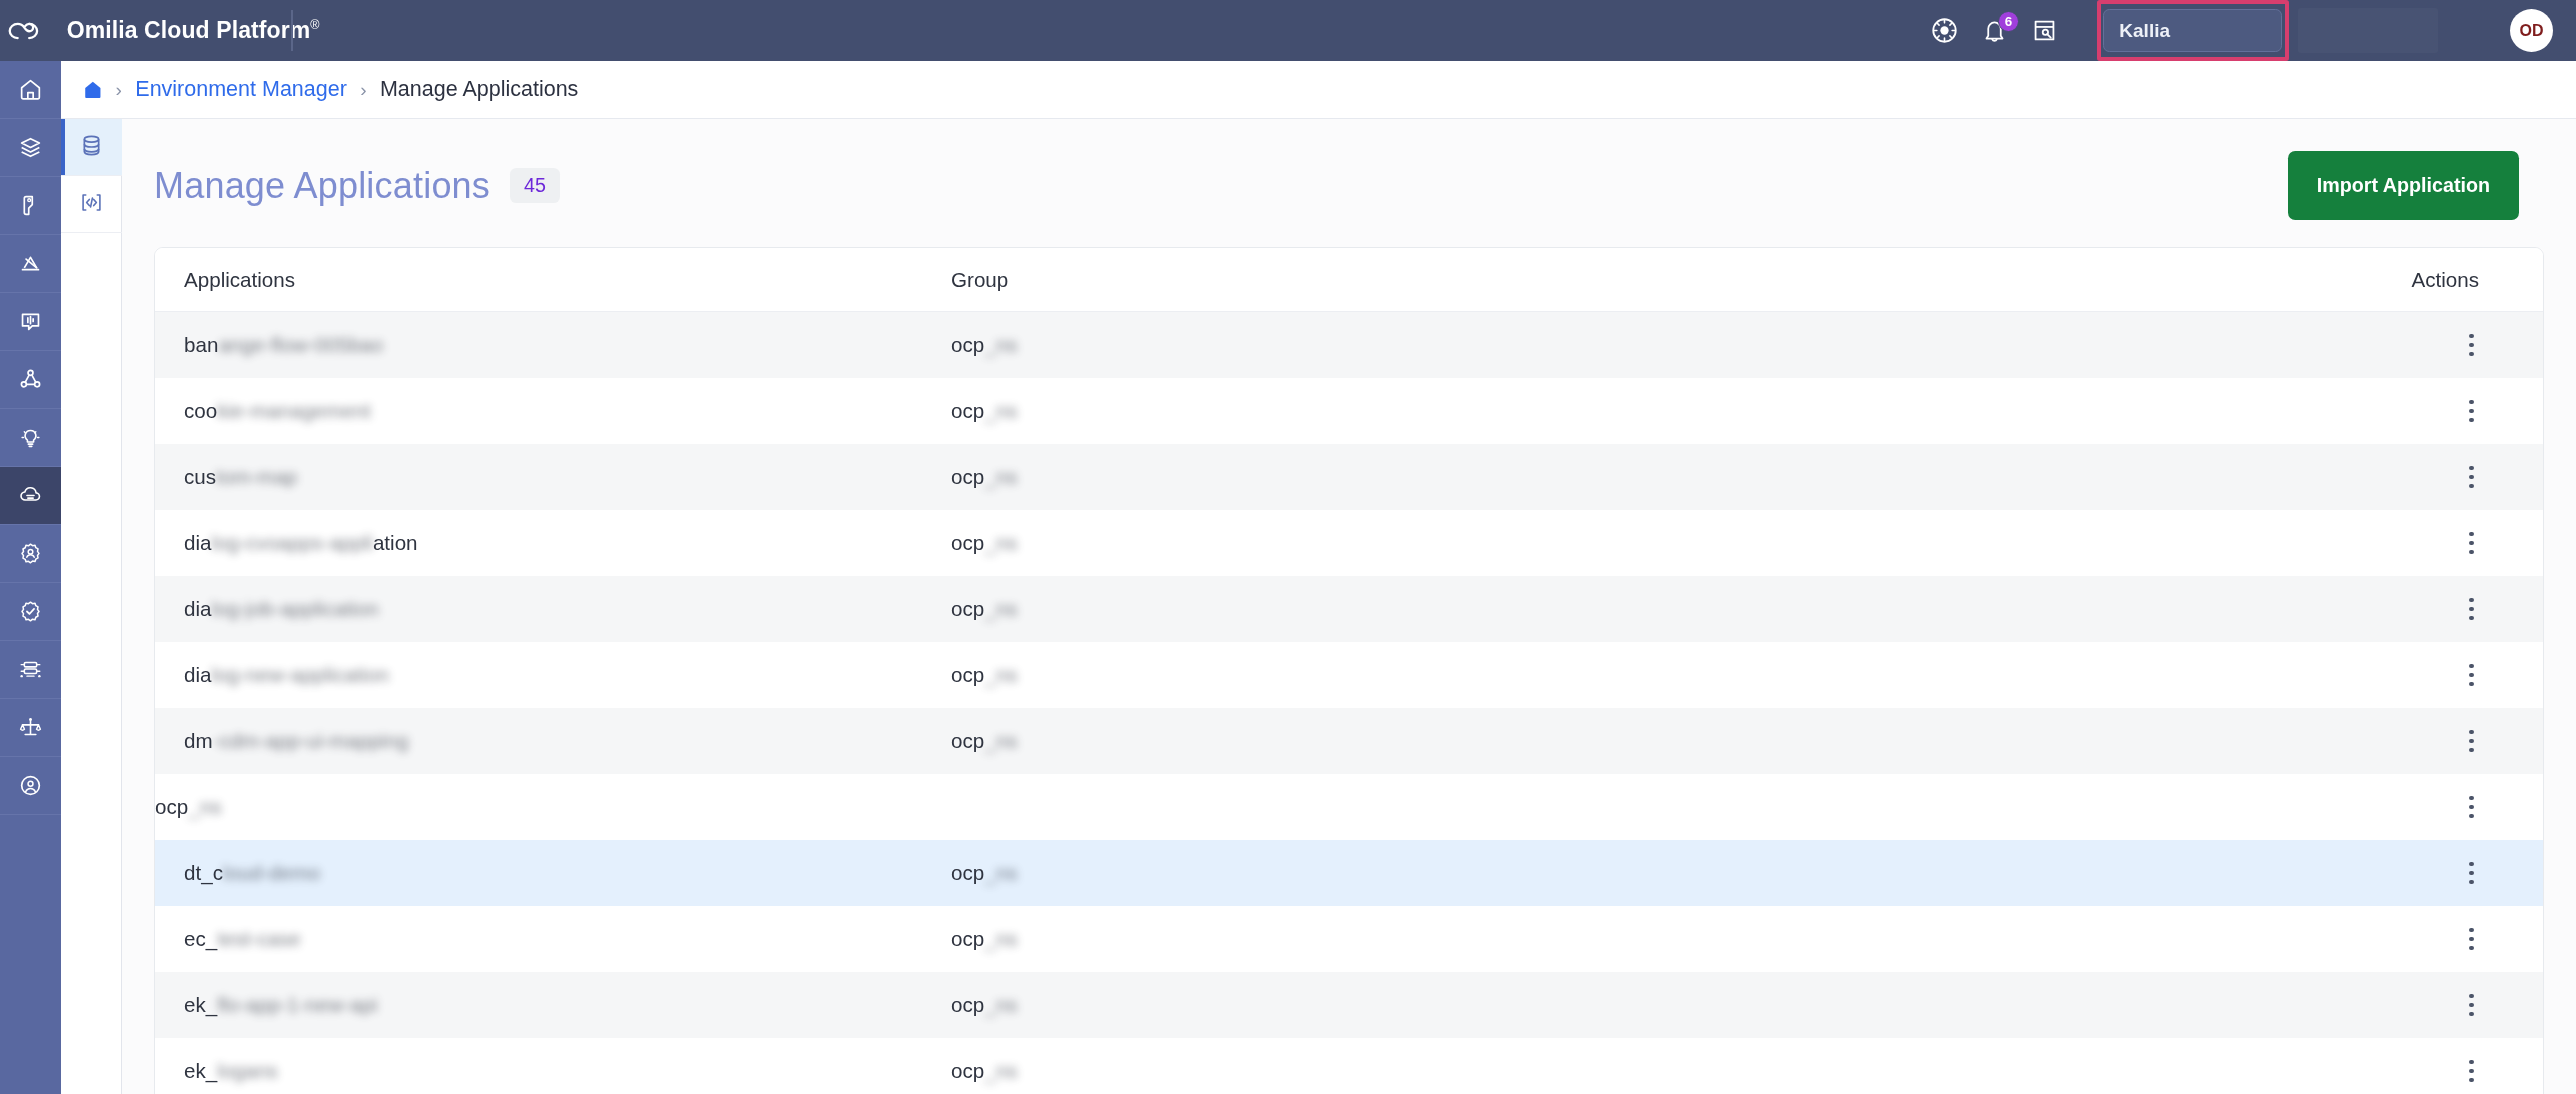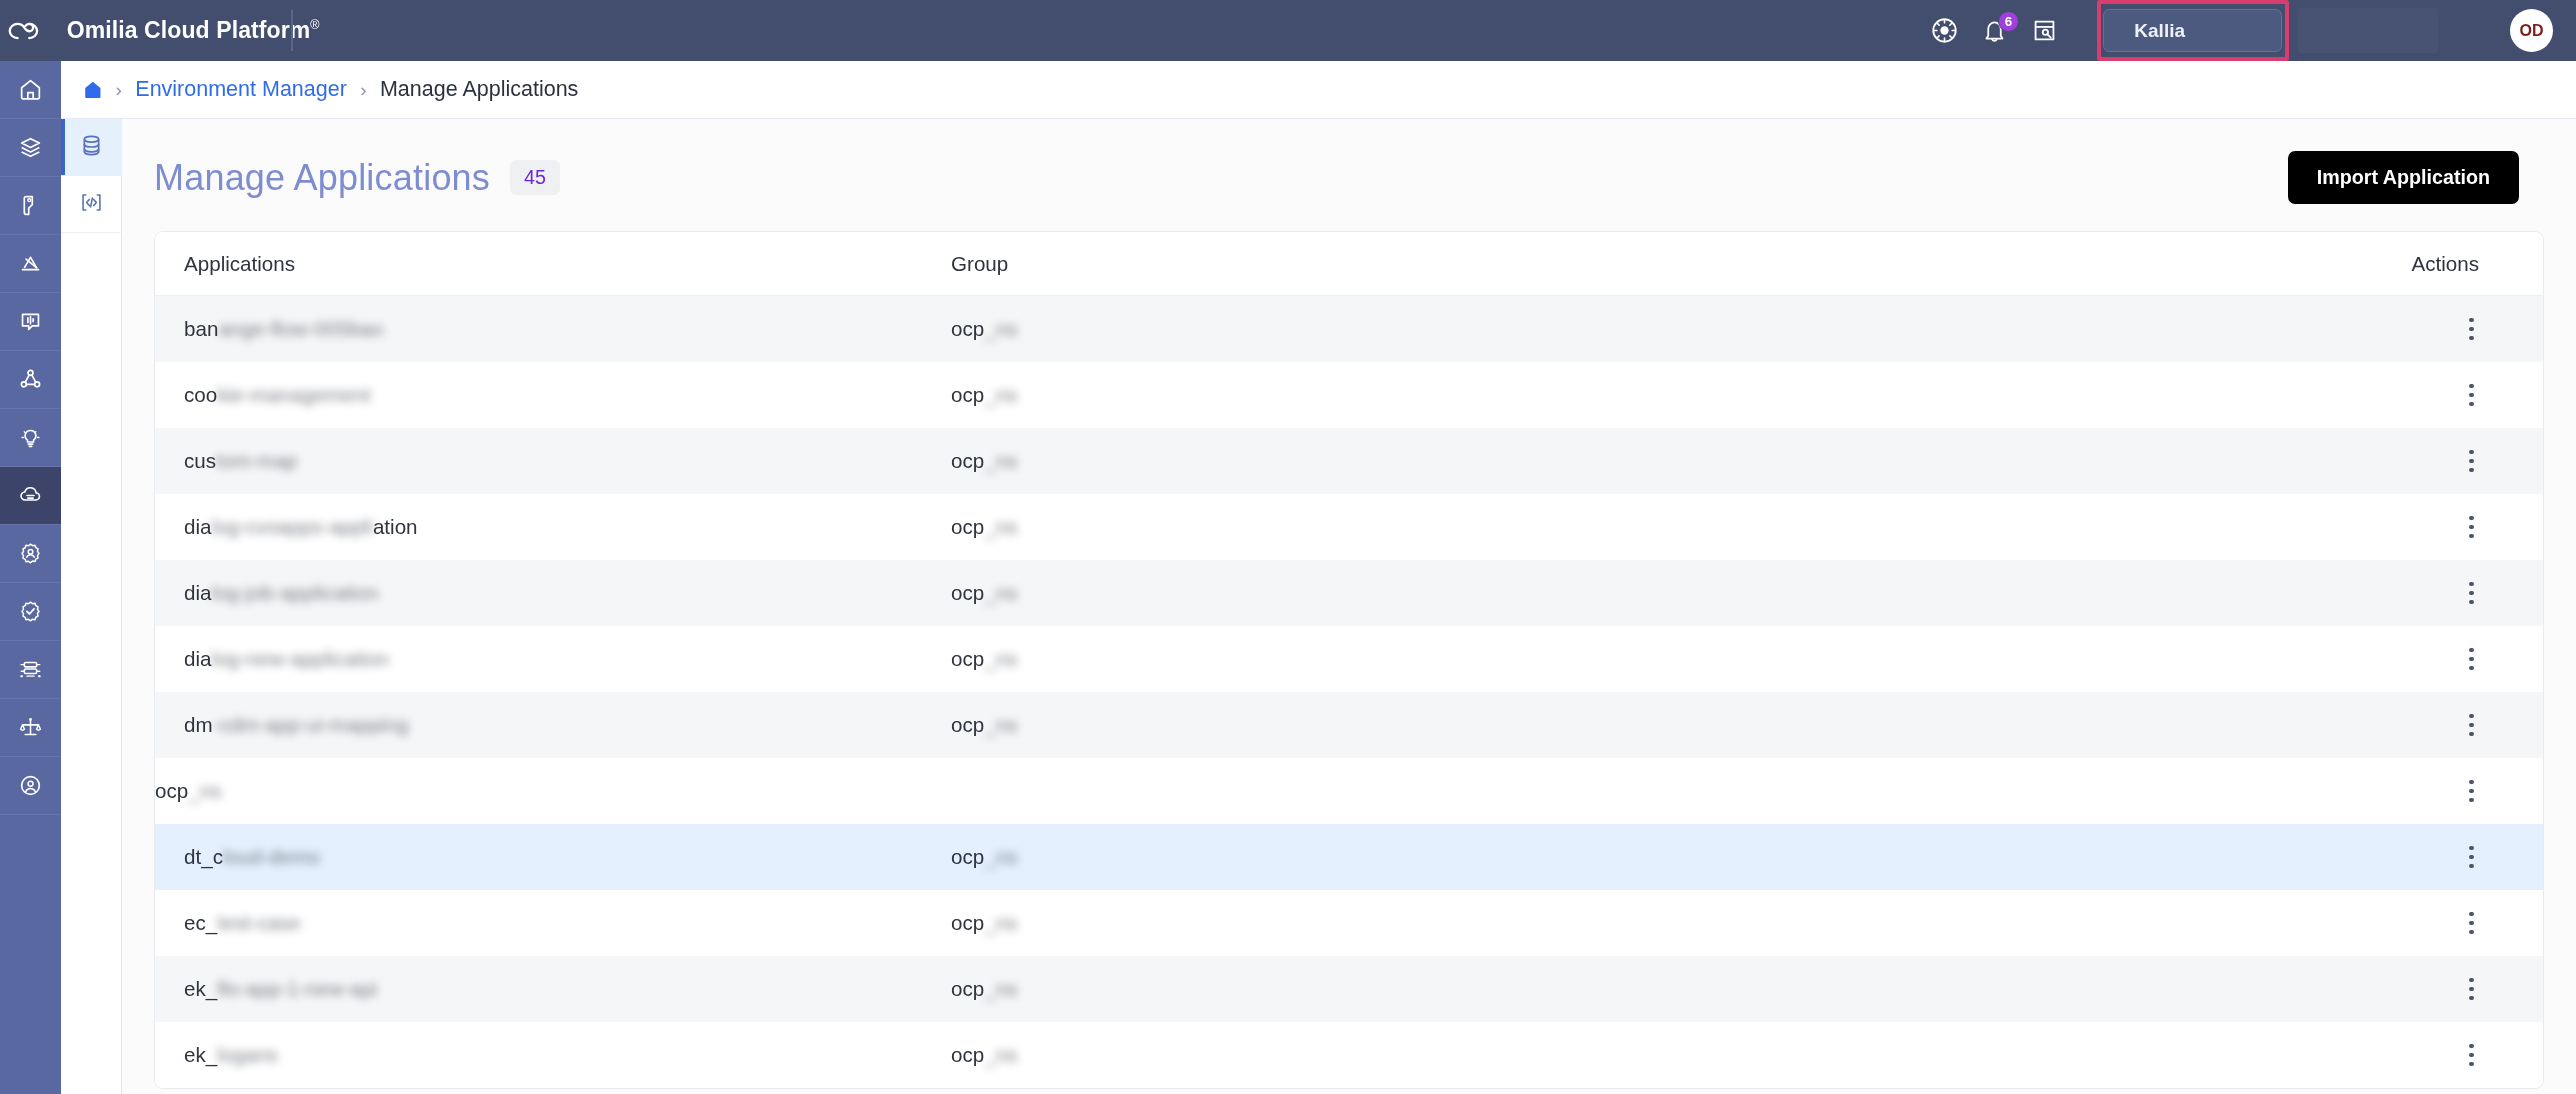--- a/index.html
+++ b/index.html
@@ -40,21 +40,21 @@
   }
   .kallia-wrap {
     margin-left: 27px; border: 4.5px solid #d73e6e; border-radius: 2.7px;
     padding: 2.7px; height: 61px; display: flex; align-items: center;
   }
   .kallia-input {
     width: 179px; height: 43px; border-radius: 6.3px;
     background: #4d5a80; border: 0.9px solid #63709a;
     color: #eef1f8; font-size: 19px; font-weight: bold;
     font-family: "Liberation Sans", sans-serif;
-    padding: 0 30px; outline: none;
+    padding: 0 15px; outline: none;
   }
   .env-slot { width: 140px; height: 45px; background: #485373; border-radius: 2.7px; margin-left: 9px; }
   .avatar {
     width: 43px; height: 43px; border-radius: 50%; background: #ffffff;
     color: #7f1d1d; font-size: 16px; font-weight: bold;
     display:flex; align-items:center; justify-content:center; margin-left: 72px;
   }
 
   
   .rail {
@@ -102,23 +102,23 @@
     display:flex; align-items:center; padding: 32px 57px 0 32px;
   }
   .page-title {
     font-size: 36px; color: #7e8dd0; font-weight: normal; letter-spacing: 0.2px;
   }
   .count-pill {
     margin-left: 19.7px; background: #eef0f2; color: #6d28d9;
     font-size: 19.7px; border-radius: 6.3px; padding: 6.3px 14.3px;
   }
   .import-btn {
-    margin-left: auto; background: #000000; color: #fff;
+    margin-left: auto; background: #15803d; color: #fff;
     font-size: 19.7px; font-weight: bold; border: none; border-radius: 7.2px;
-    padding: 15px 29px; cursor: pointer;
+    padding: 23px 29px; cursor: pointer;
     font-family: "Liberation Sans", sans-serif;
   }
 
   
   .table-card {
     margin: 27px 32px 0 32px; background: #ffffff;
     border: 0.9px solid #e7eaee; border-radius: 9px; overflow: hidden;
   }
   .thead {
     display:flex; align-items:center; height: 64px; background: #ffffff;

